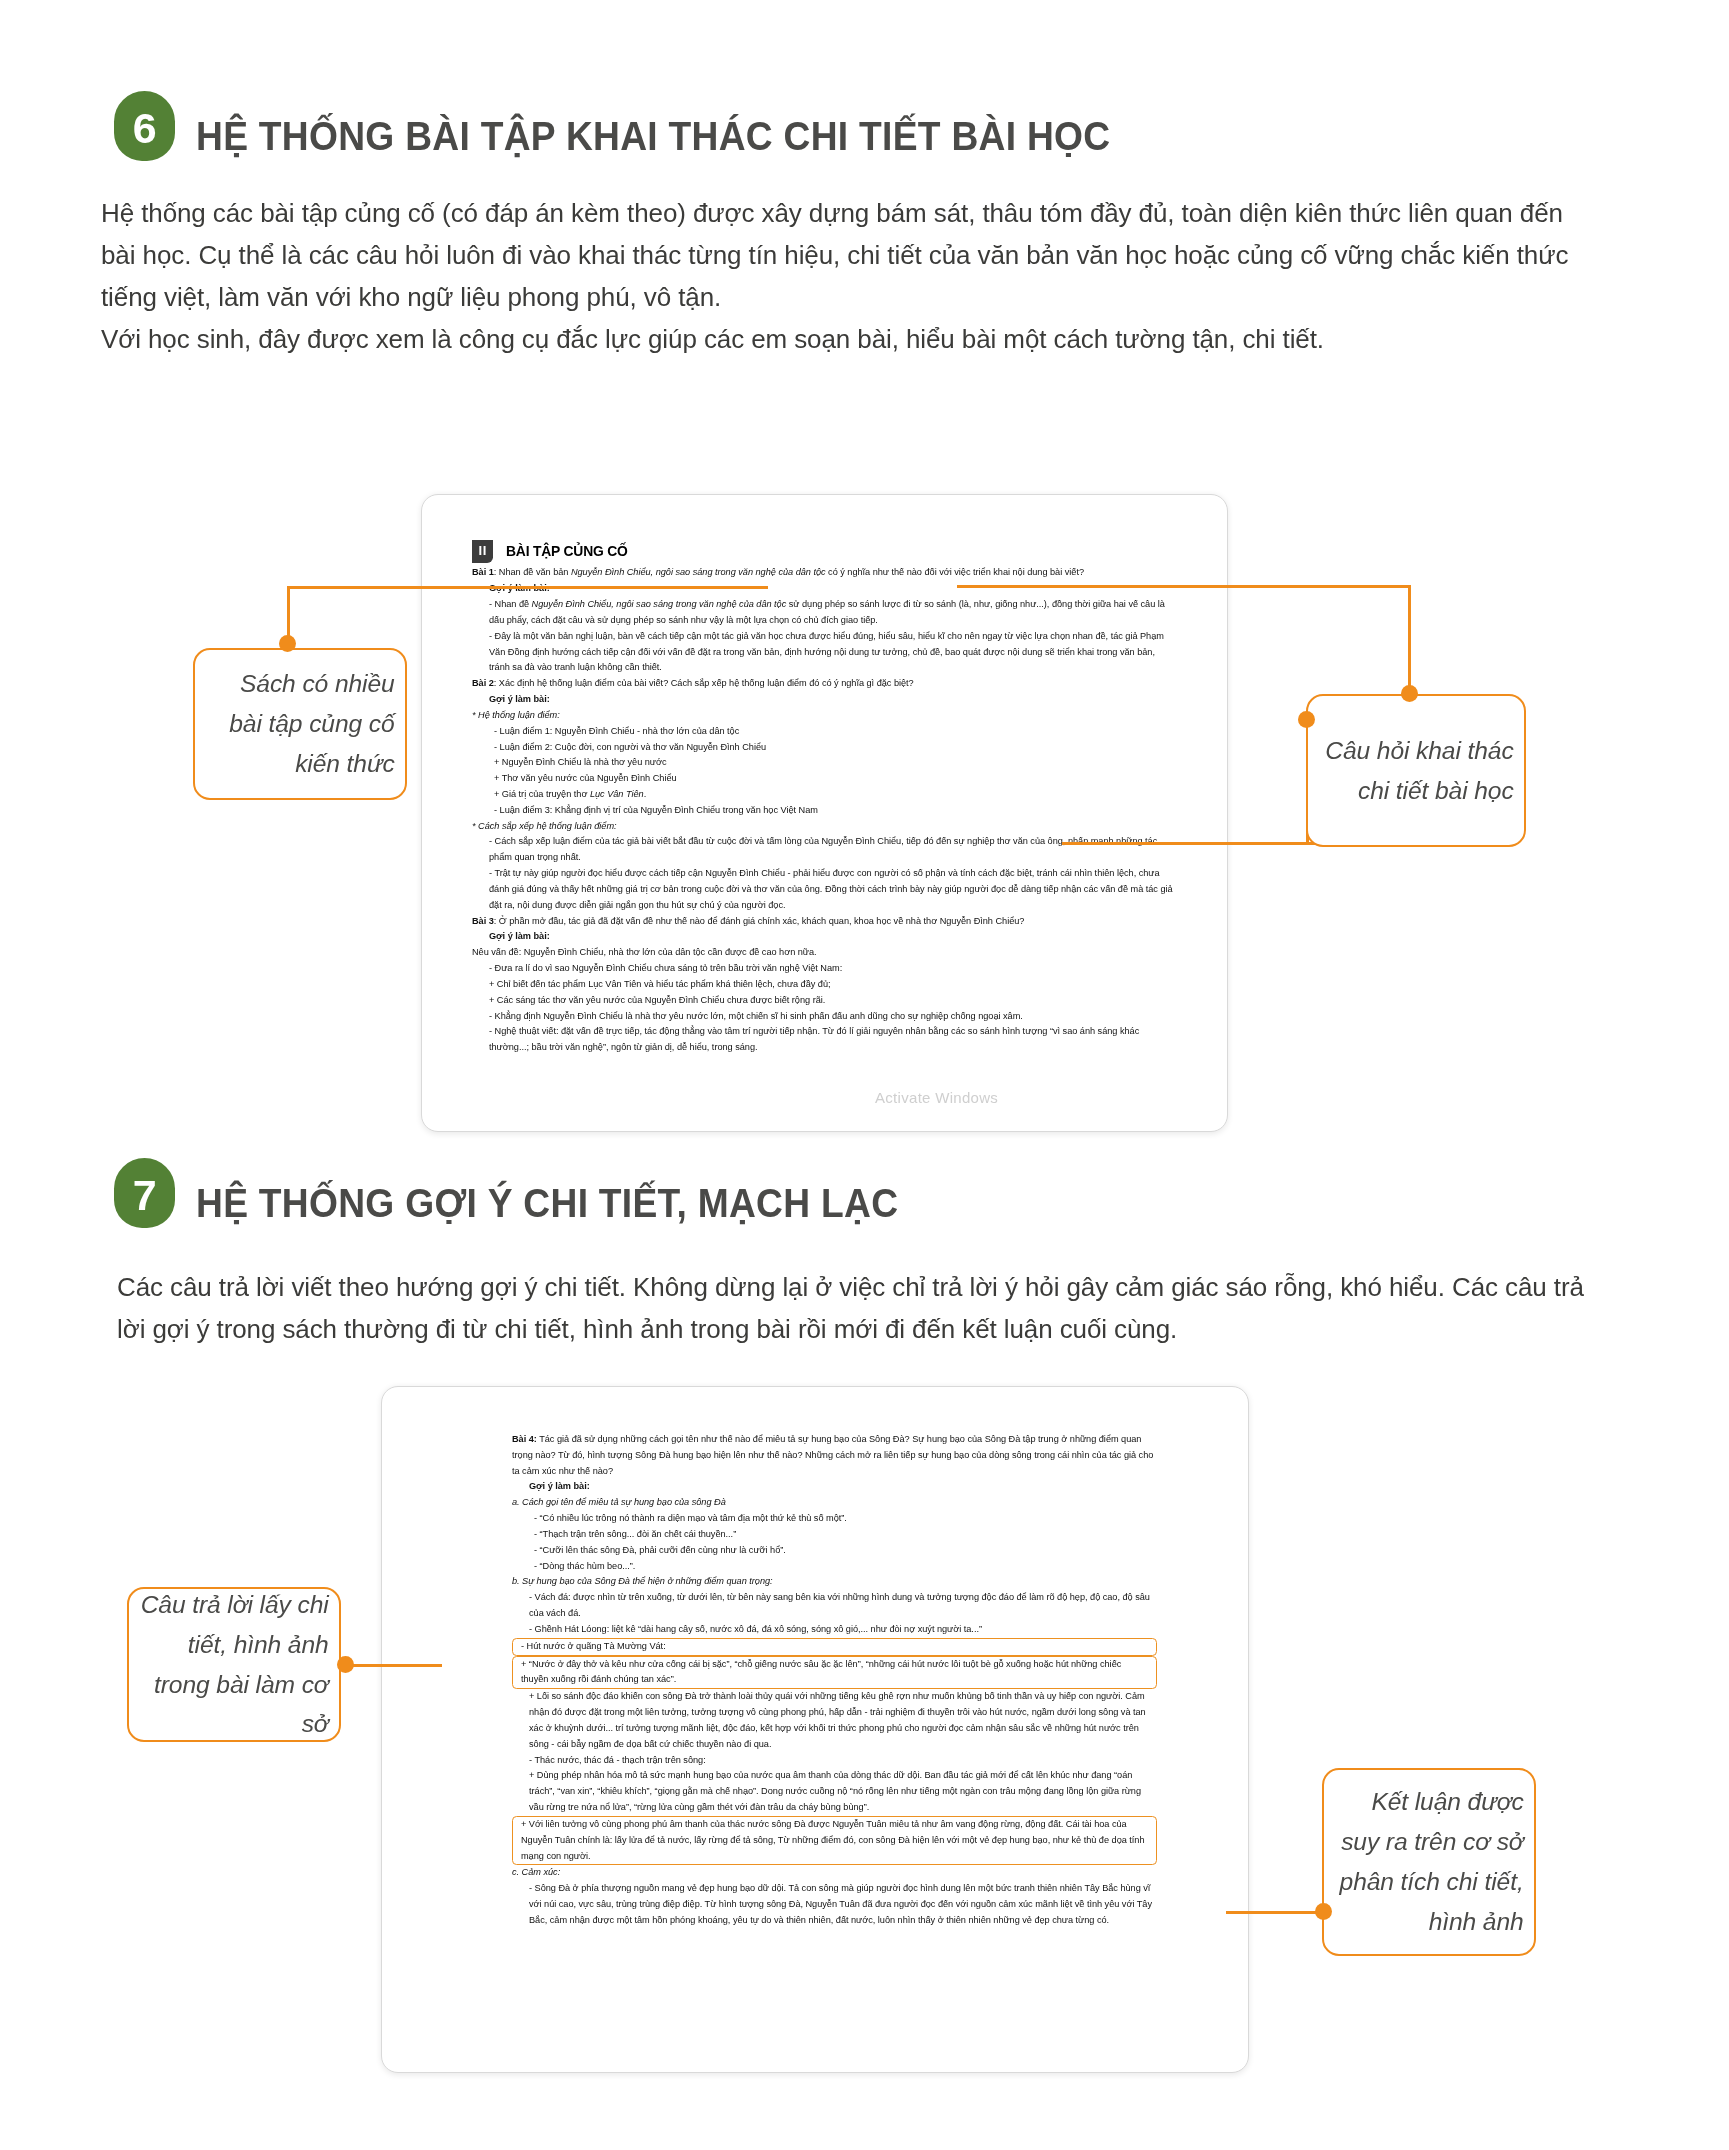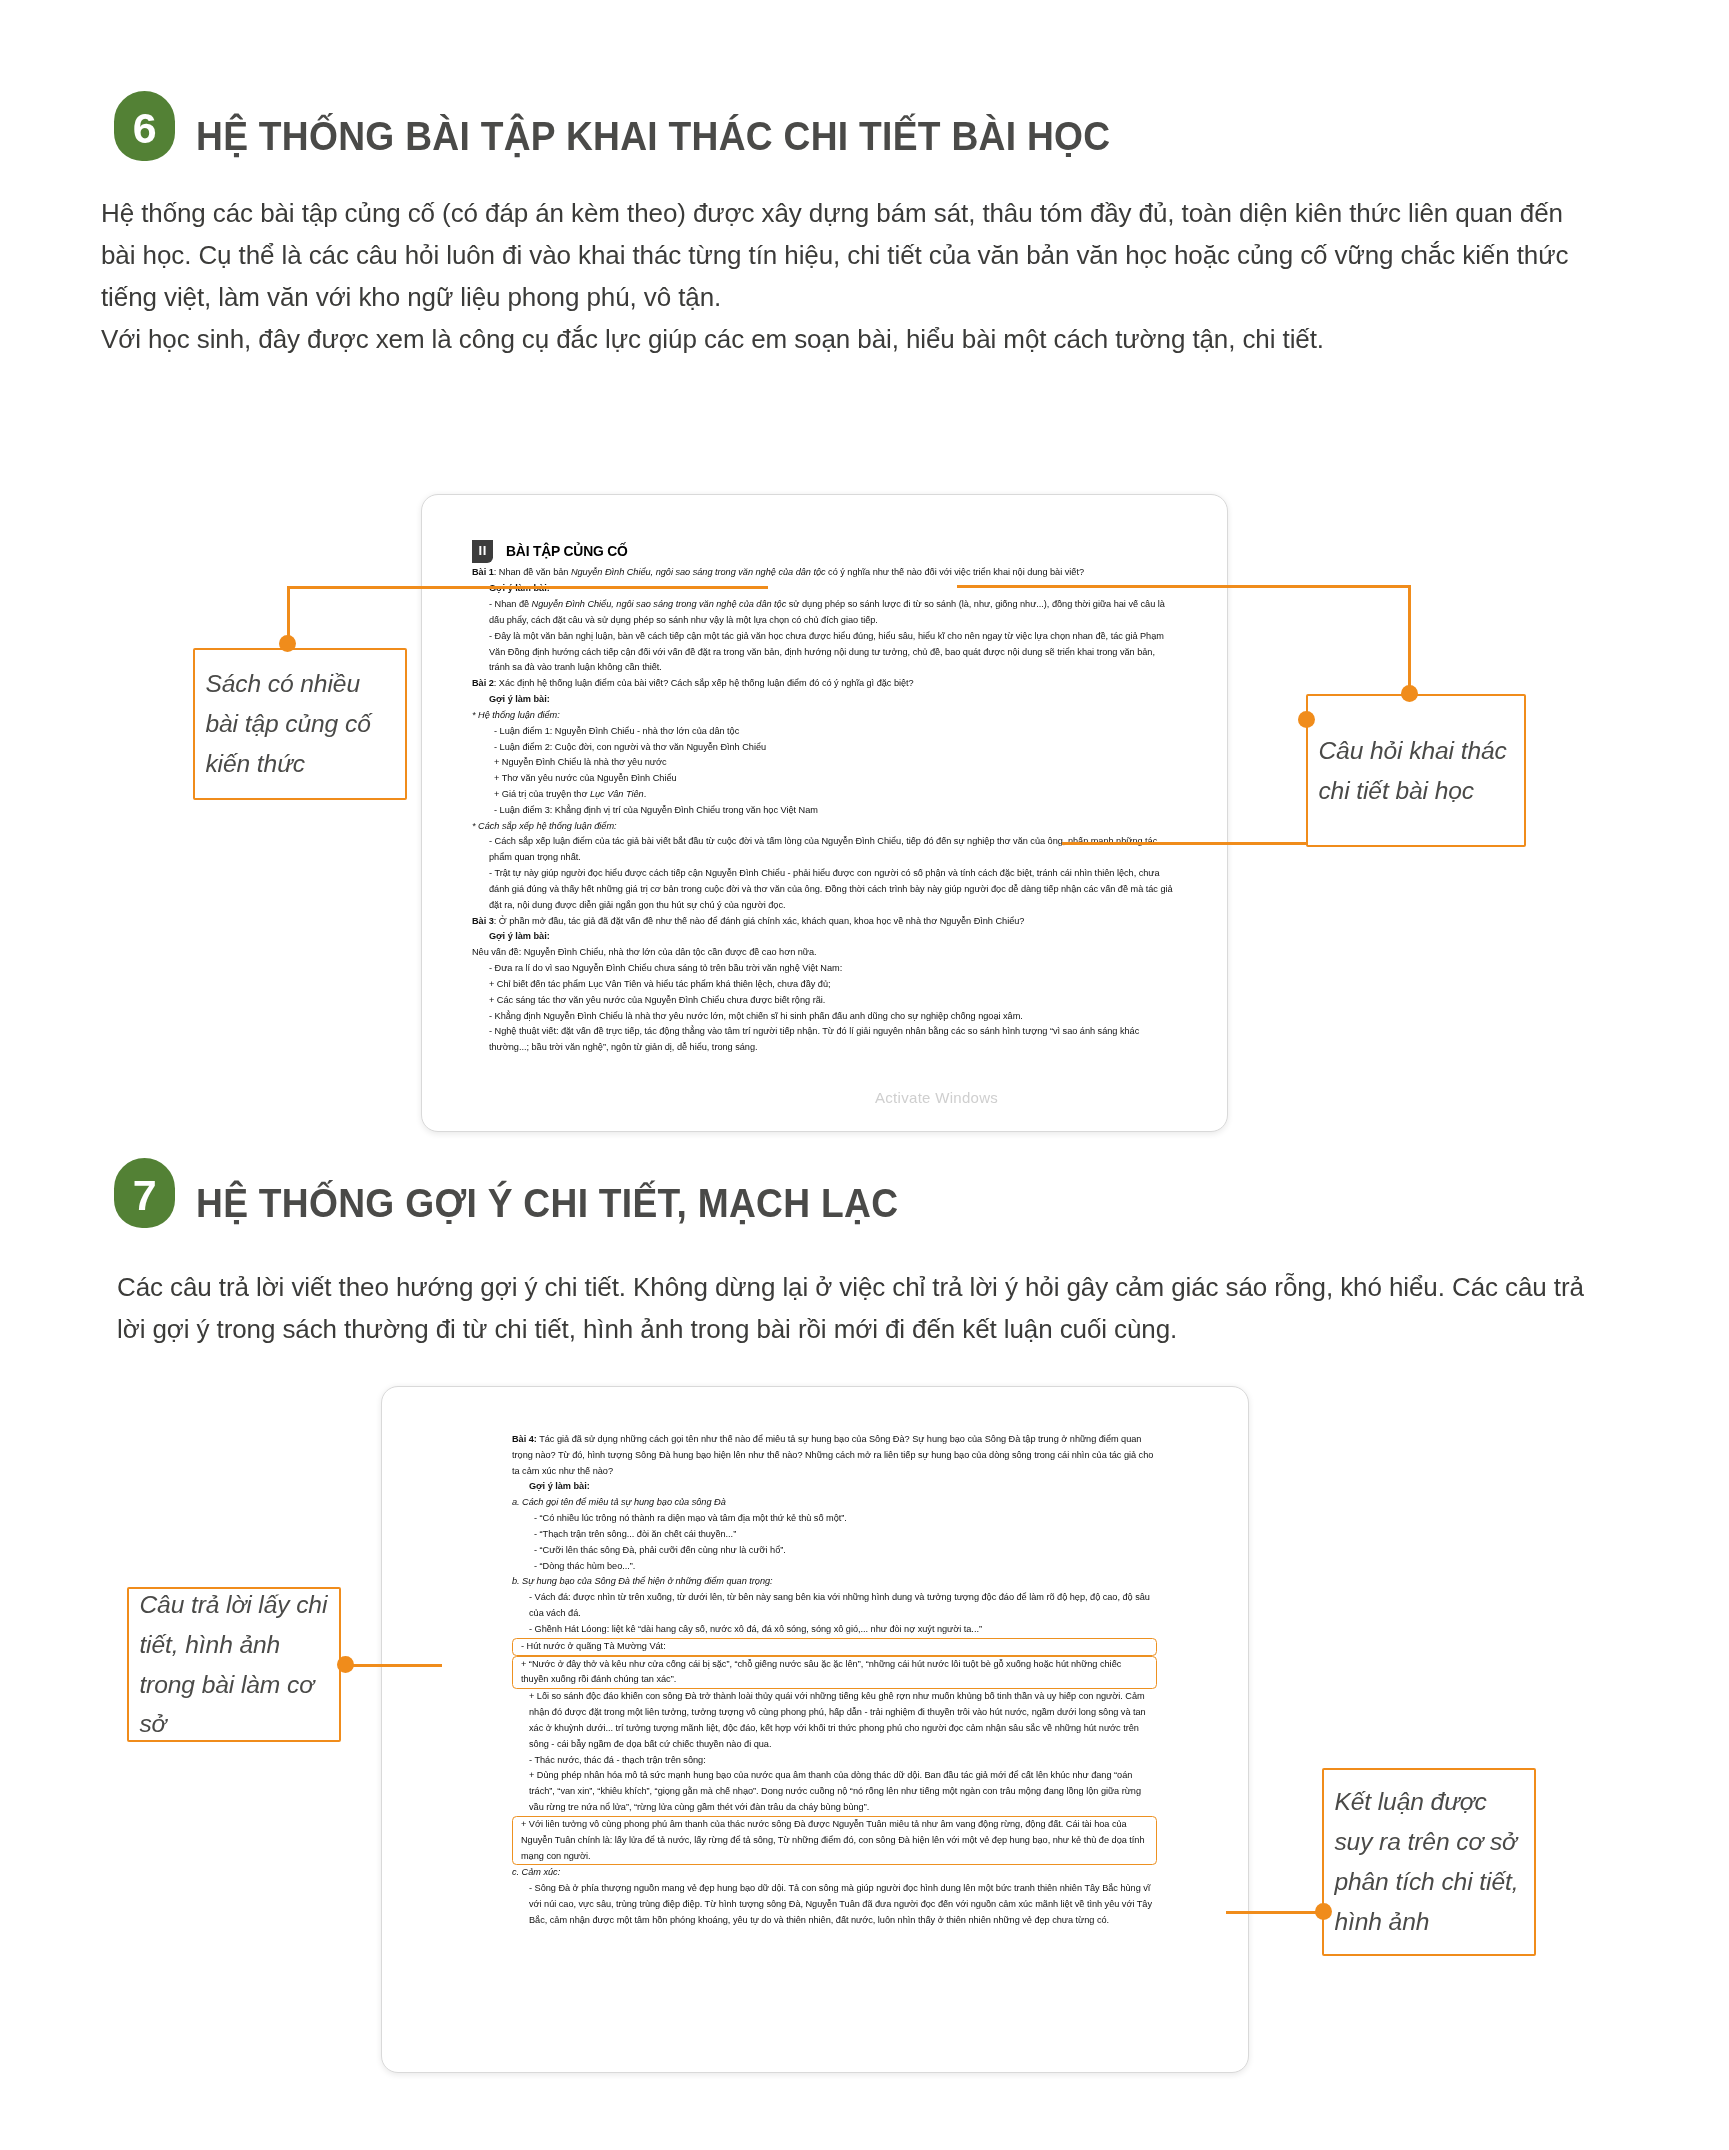--- a/index.html
+++ b/index.html
@@ -126,26 +126,26 @@
     border: 1px solid #ED9121;
     border-radius: 4.5px;
     margin: 0.6px 0;
     padding: 0 8px;
   }
 
   
   .callout {
     position: absolute;
     border: 2.6px solid #F08C1B;
-    border-radius: 2px;
+    border-radius: 17px;
     background: #ffffff;
     display: flex;
     align-items: center;
     justify-content: center;
-    text-align: left;
+    text-align: right;
     padding: 6.5px 10.4px;
     z-index: 5;
   }
   .callout span {
     color: #4a4a48;
     font-size: 24.6px;
     font-style: italic;
     line-height: 1.62;
     letter-spacing: -0.1px;
   }

